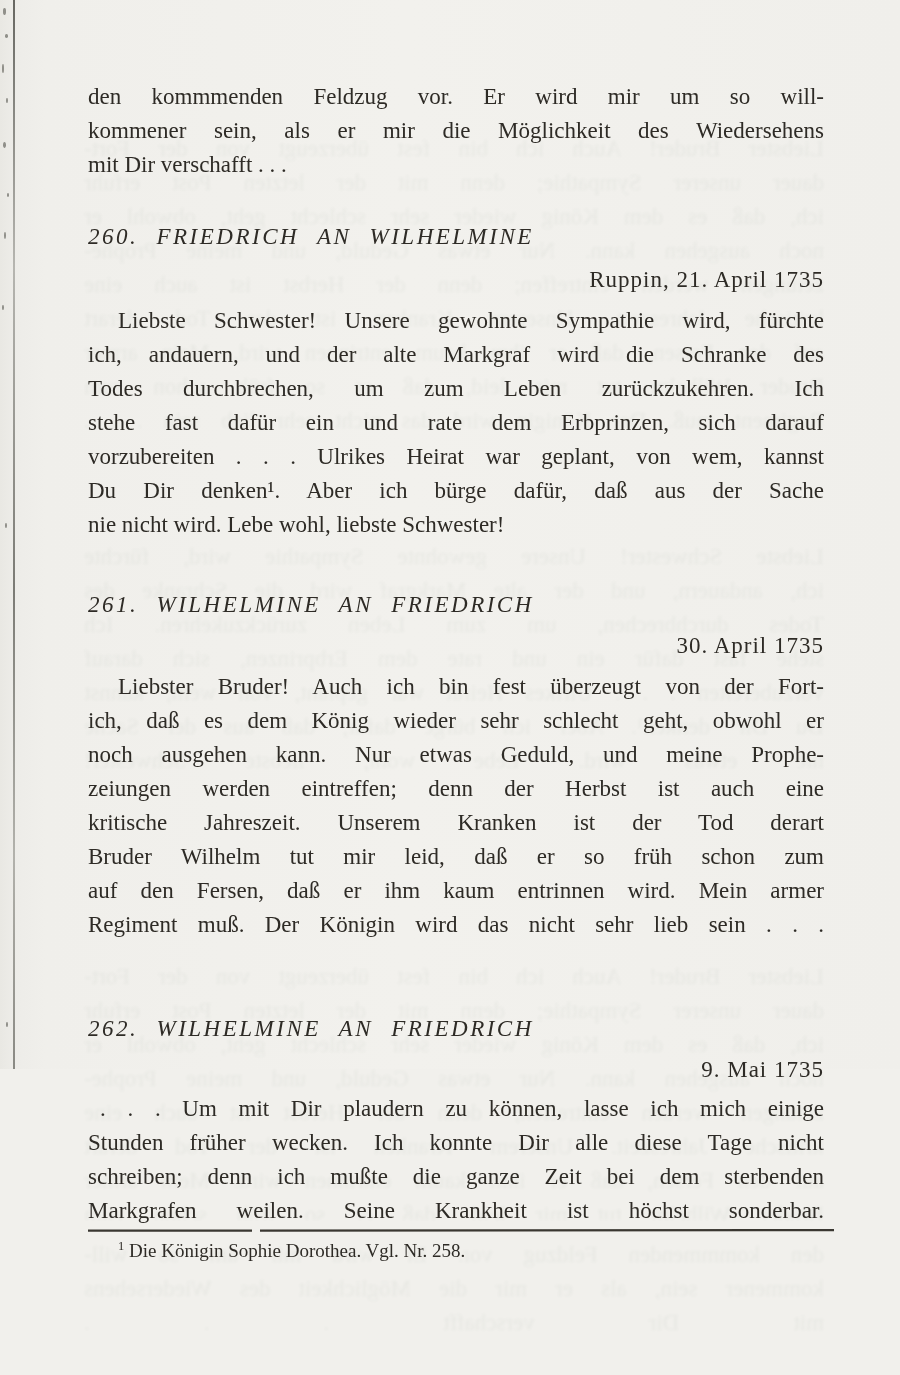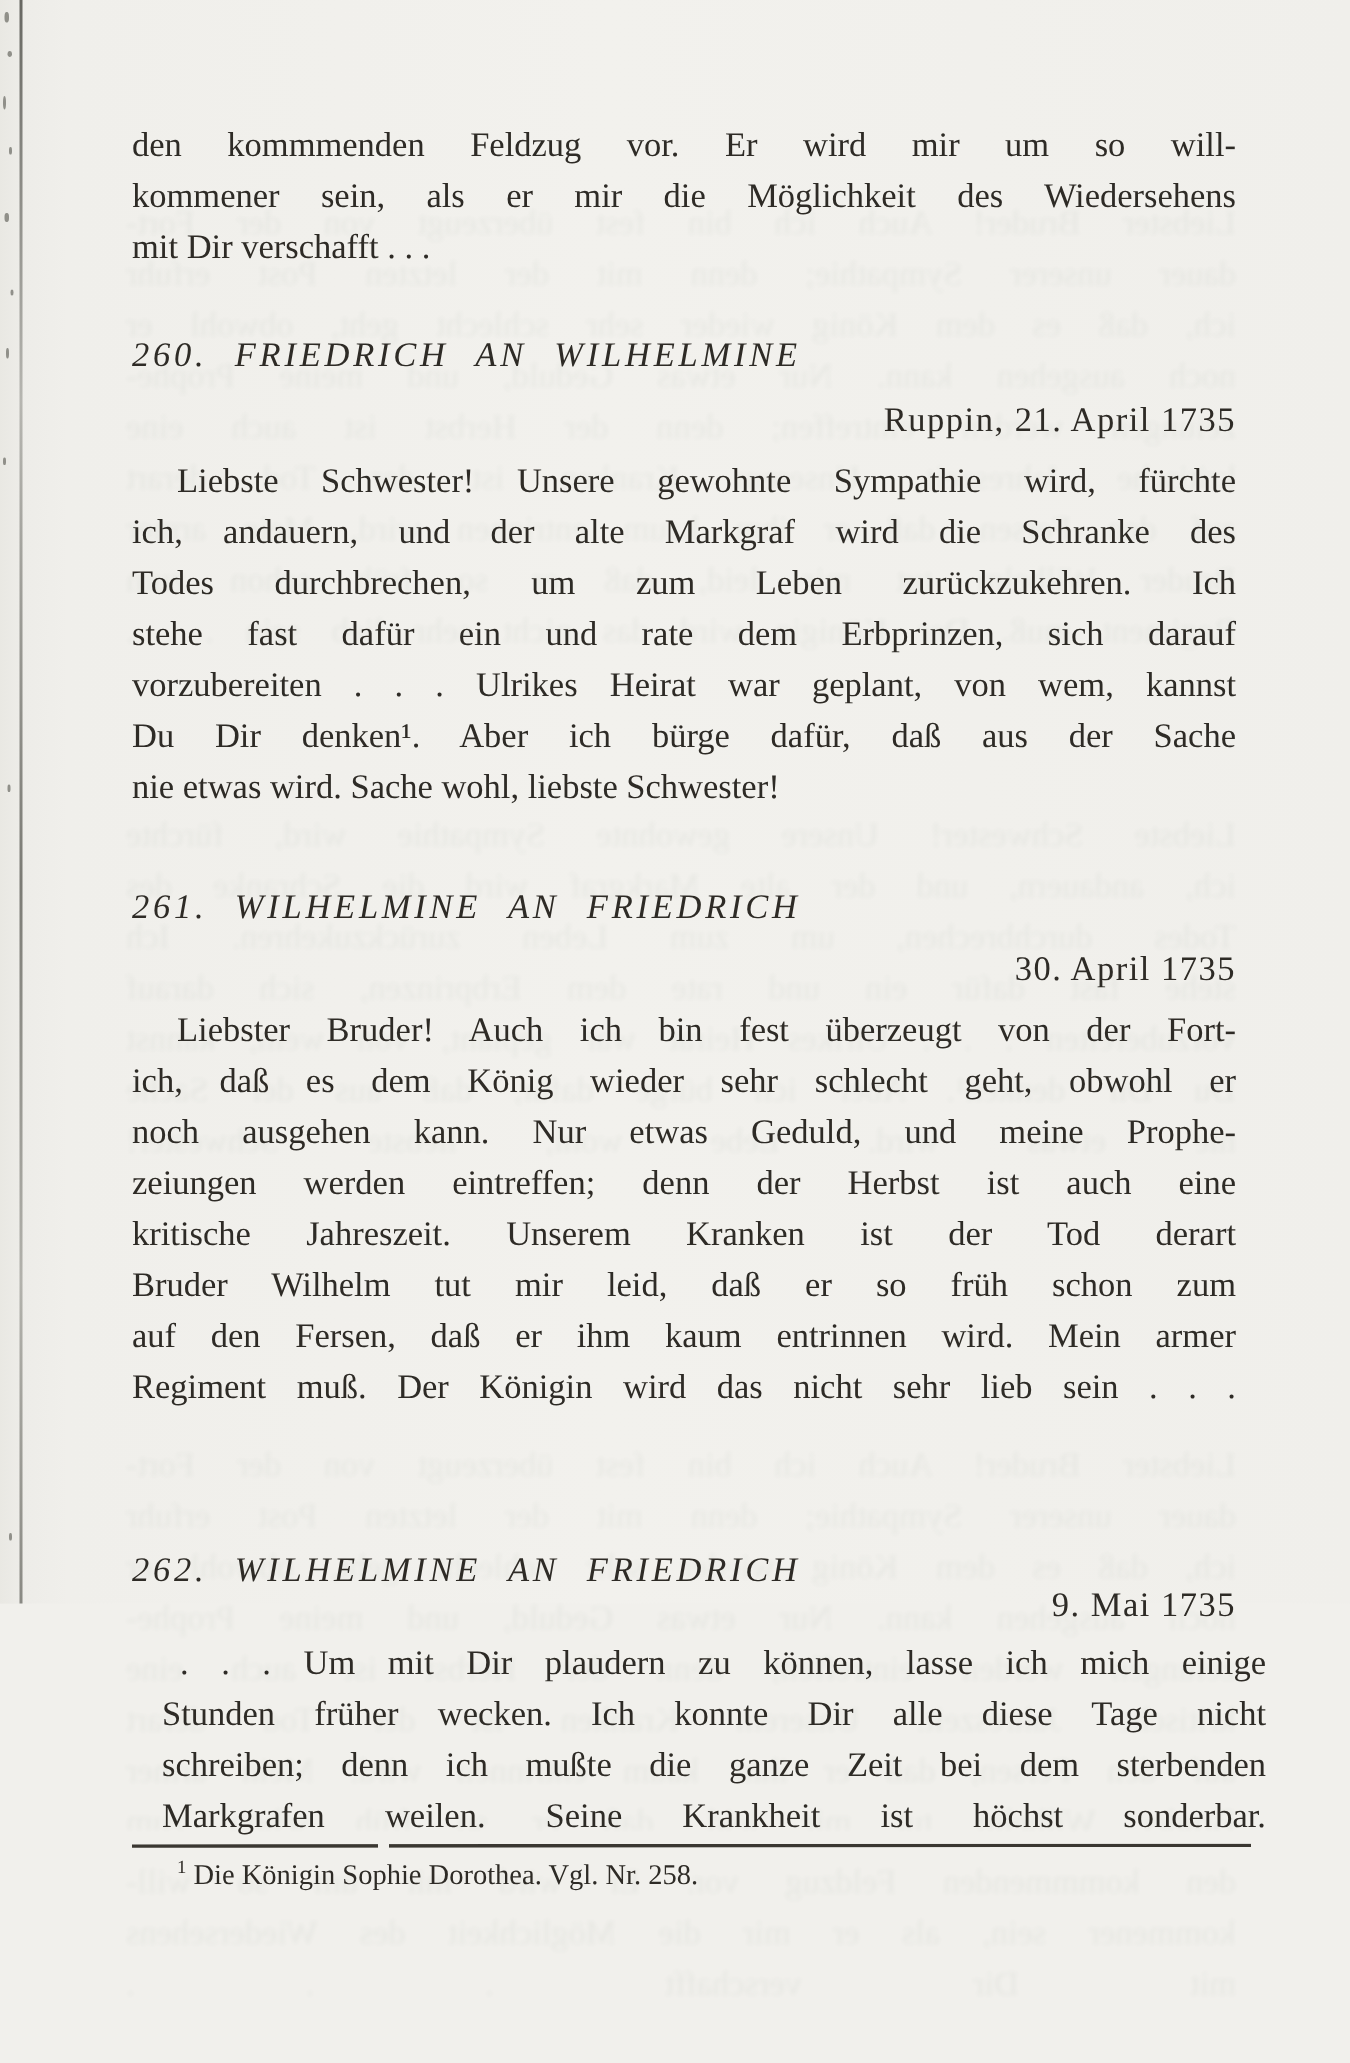--- a/index.html
+++ b/index.html
@@ -128,39 +128,39 @@
 
   <div class="block heading" style="top:222px;">260. FRIEDRICH AN WILHELMINE</div>
   <div class="block dateline" style="top:264px;">Ruppin, 21. April 1735</div>
   <div class="block body-text no-justify-last indent" style="top:304px;">
       <div class="tline">Liebste Schwester! Unsere gewohnte Sympathie wird, fürchte</div>
       <div class="tline">ich, andauern, und der alte Markgraf wird die Schranke des</div>
       <div class="tline">Todes durchbrechen, um zum Leben zurückzukehren. Ich</div>
       <div class="tline">stehe fast dafür ein und rate dem Erbprinzen, sich darauf</div>
       <div class="tline">vorzubereiten . . . Ulrikes Heirat war geplant, von wem, kannst</div>
       <div class="tline">Du Dir denken¹. Aber ich bürge dafür, daß aus der Sache</div>
-      <div class="tline">nie etwas wird. Sache wohl, liebste Schwester!</div>
+      <div class="tline">nie nicht wird. Lebe wohl, liebste Schwester!</div>
     </div>
 
   <div class="block heading" style="top:590px;">261. WILHELMINE AN FRIEDRICH</div>
   <div class="block dateline" style="top:630px;">30. April 1735</div>
   <div class="block body-text indent" style="top:670px;">
       <div class="tline">Liebster Bruder! Auch ich bin fest überzeugt von der Fort-</div>
       <div class="tline">ich, daß es dem König wieder sehr schlecht geht, obwohl er</div>
       <div class="tline">noch ausgehen kann. Nur etwas Geduld, und meine Prophe-</div>
       <div class="tline">zeiungen werden eintreffen; denn der Herbst ist auch eine</div>
       <div class="tline">kritische Jahreszeit. Unserem Kranken ist der Tod derart</div>
       <div class="tline">Bruder Wilhelm tut mir leid, daß er so früh schon zum</div>
       <div class="tline">auf den Fersen, daß er ihm kaum entrinnen wird. Mein armer</div>
       <div class="tline">Regiment muß. Der Königin wird das nicht sehr lieb sein . . .</div>
     </div>
 
-  <div class="block heading" style="top:1014px;margin-top:18px;">262. WILHELMINE AN FRIEDRICH</div>
+  <div class="block heading" style="top:1014px;">262. WILHELMINE AN FRIEDRICH</div>
   <div class="block dateline" style="top:1054px;">9. Mai 1735</div>
-  <div class="block body-text indent-sm" style="top:1092px;margin-left:20px;">
+  <div class="block body-text indent-sm" style="top:1092px;">
       <div class="tline">. . . Um mit Dir plaudern zu können, lasse ich mich einige</div>
       <div class="tline">Stunden früher wecken. Ich konnte Dir alle diese Tage nicht</div>
       <div class="tline">schreiben; denn ich mußte die ganze Zeit bei dem sterbenden</div>
       <div class="tline">Markgrafen weilen. Seine Krankheit ist höchst sonderbar.</div>
     </div>
 
   <div class="footnote-rule"></div>
   <div class="block footnote">
     <span class="fn-indent"></span><sup>1</sup>
     <span>Die Königin Sophie Dorothea. Vgl. Nr. 258.</span>

